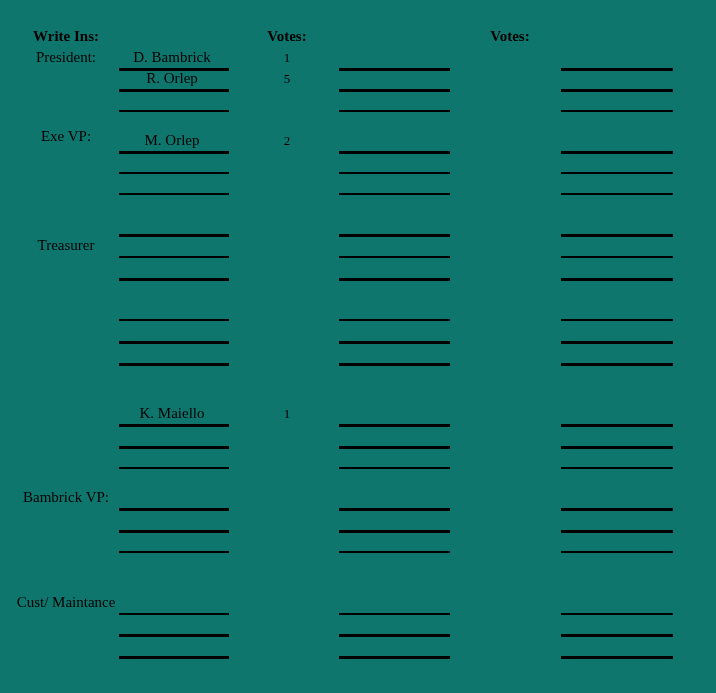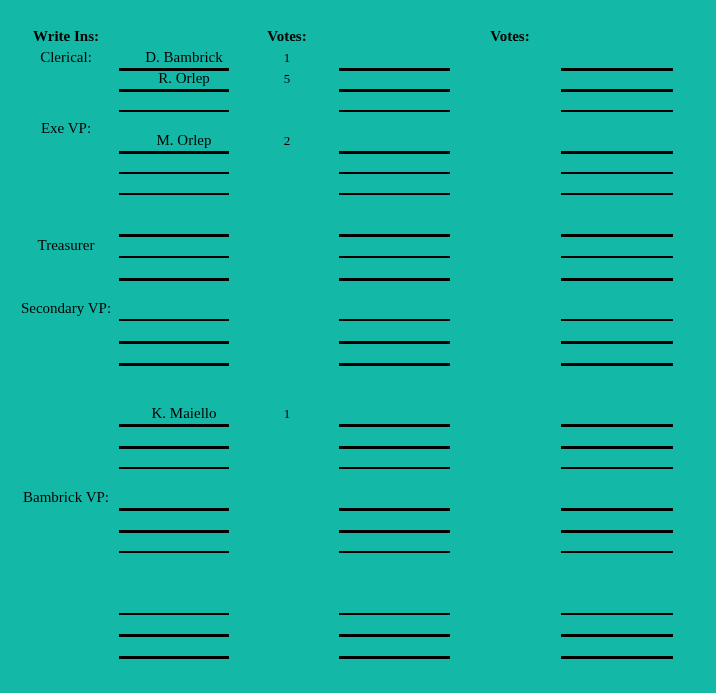--- a/index.html
+++ b/index.html
@@ -1,34 +1,34 @@
 <!DOCTYPE html>
 <html><head>
 <meta charset="utf-8">
 <style>
   html, body { margin: 0; padding: 0; background: #ffffff; }
   .page {
     position: relative;
     width: 716px;
     height: 693px;
-    background: #14b8a6;
+    background: #0f766e;
     color: #000000;
     font-family: "Liberation Serif", "DejaVu Serif", serif;
     overflow: hidden;
   }
   .txt {
     position: absolute;
     font-size: 15px;
     line-height: 21px;
     text-align: center;
     white-space: nowrap;
   }
   .bold { font-weight: bold; }
   .label-col  { left: 6px;   width: 120px; }
-  .name-col   { left: 129px; width: 110px; }
+  .name-col   { left: 117px; width: 110px; }
   .vote-col   { left: 257px; width: 60px;  font-size: 13px; }
   .vhdr-left  { left: 257px; width: 60px; }
   .vhdr-right { left: 480px; width: 60px; }
   .ln {
     position: absolute;
     height: 3px;
     background: #000000;
   }
   .ln.thin { height: 2px; }
   .c1 { left: 119px; width: 110px; }
@@ -37,25 +37,25 @@
 </style>
 </head>
 <body>
 
 <div class="page">
 
   <div class="txt label-col bold" style="top:26px">Write Ins:</div>
   <div class="txt vhdr-left bold" style="top:26px">Votes:</div>
   <div class="txt vhdr-right bold" style="top:26px">Votes:</div>
 
-  <div class="txt label-col" style="top:47px">Clerical:</div>
-  <div class="txt label-col" style="top:118px">Exe VP:</div>
+  <div class="txt label-col" style="top:47px">President:</div>
+  <div class="txt label-col" style="top:126px">Exe VP:</div>
   <div class="txt label-col" style="top:235px">Treasurer</div>
-  <div class="txt label-col" style="top:298px">Secondary VP:</div>
   <div class="txt label-col" style="top:487px">Bambrick VP:</div>
+  <div class="txt label-col" style="top:592px">Cust/ Maintance</div>
 
   <div class="txt name-col" style="top:47px">D. Bambrick</div>
   <div class="txt name-col" style="top:68px">R. Orlep</div>
   <div class="txt name-col" style="top:403px">K. Maiello</div>
   <div class="txt name-col" style="top:130px">M. Orlep</div>
 
   <div class="txt vote-col" style="top:47px">1</div>
   <div class="txt vote-col" style="top:68px">5</div>
   <div class="txt vote-col" style="top:130px">2</div>
   <div class="txt vote-col" style="top:403px">1</div>

